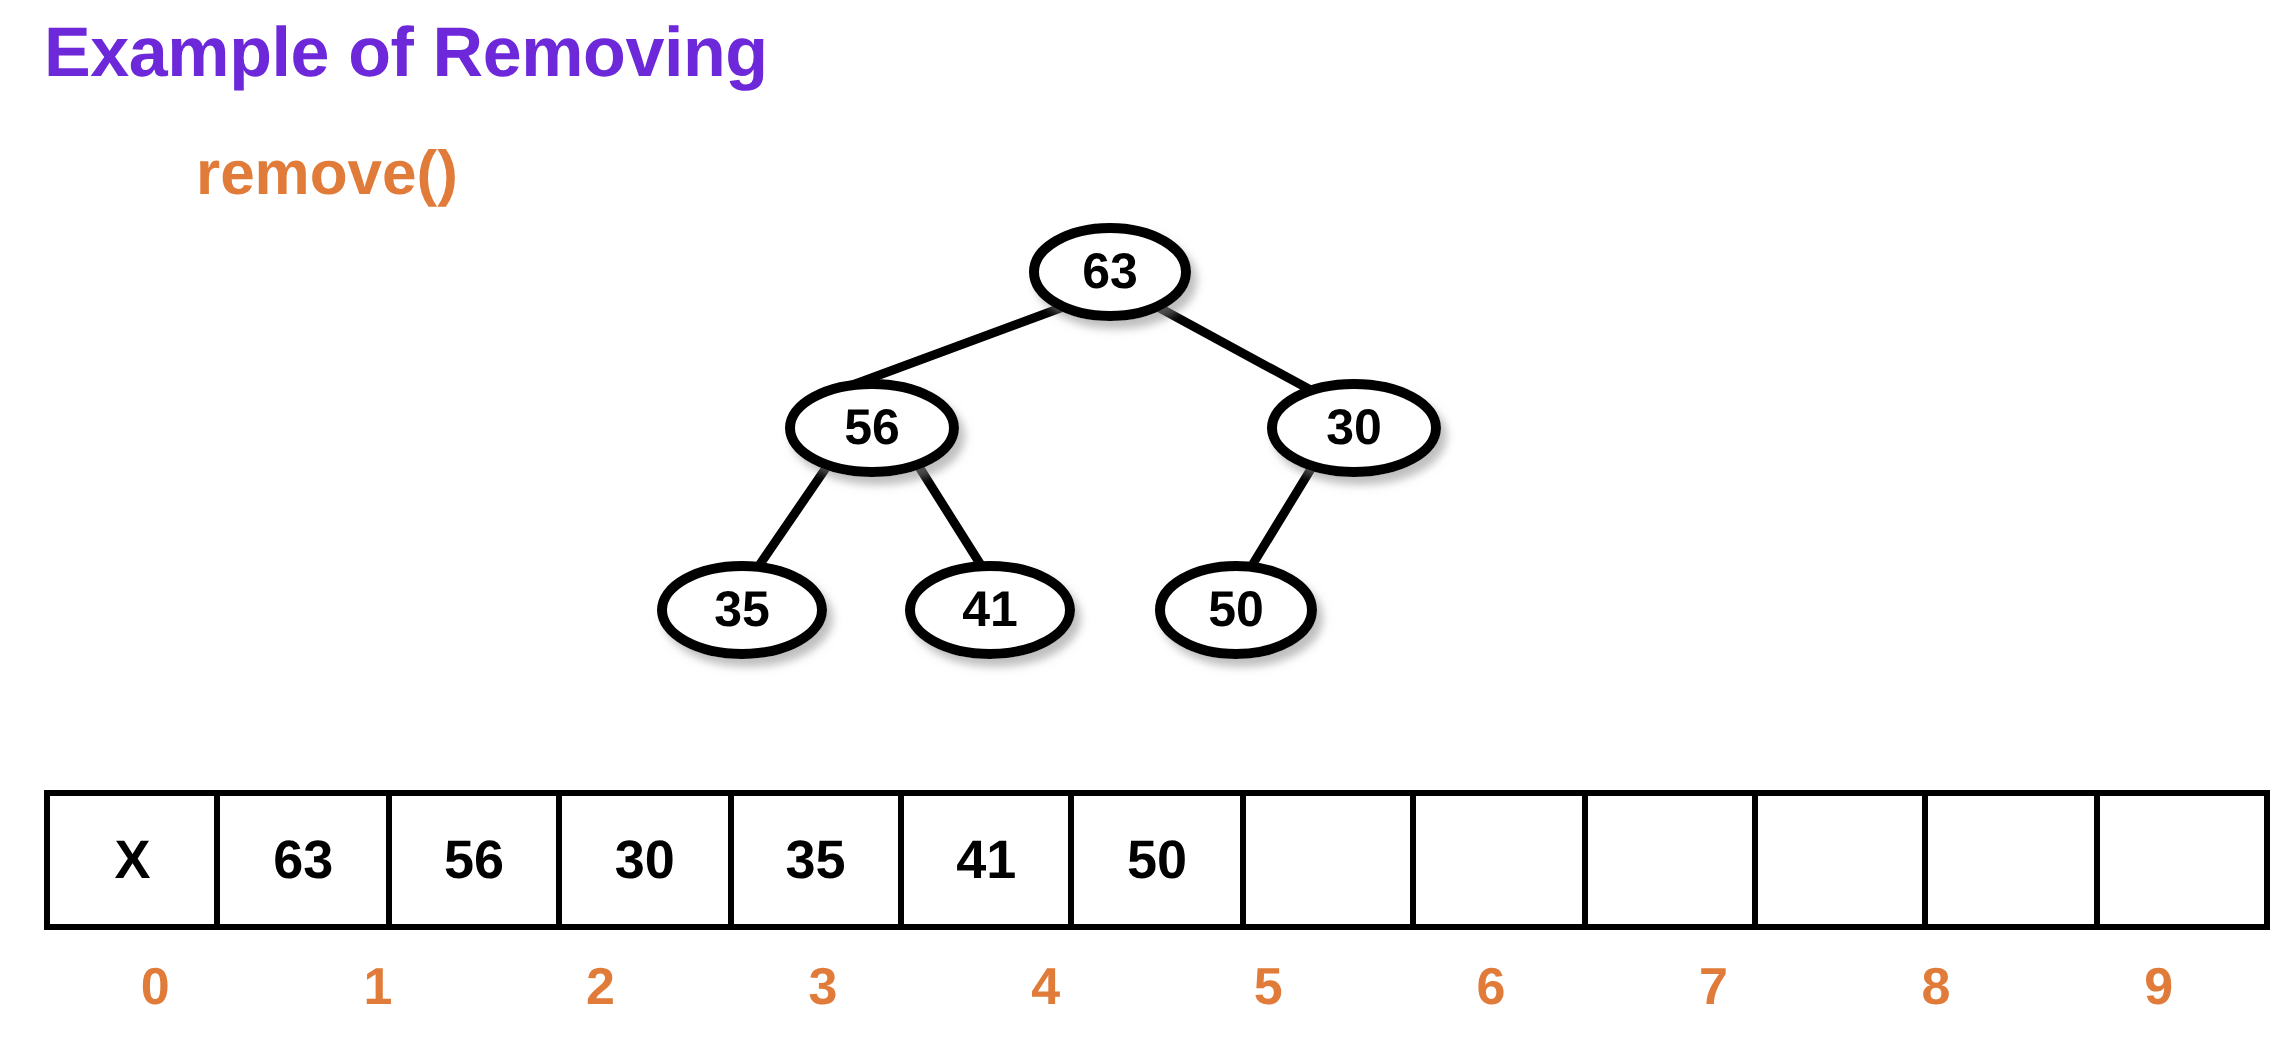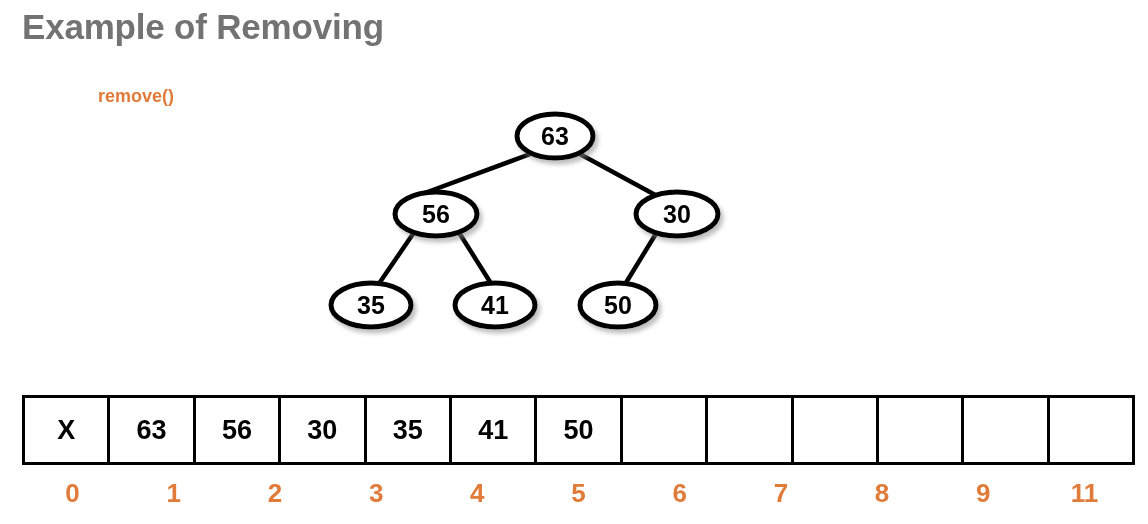--- a/index.html
+++ b/index.html
@@ -16,31 +16,31 @@
     -webkit-font-smoothing: antialiased;
   }
 
   
   #slide-title {
     position: absolute;
     left: 22px;
     top: 7px;
     font-size: 35px;
     font-weight: bold;
-    color: #737373;
+    color: #6d28d9;
     letter-spacing: -0.2px;
     white-space: nowrap;
   }
 
   
   #operation-label {
     position: absolute;
     left: 98px;
-    top: 86px;
-    font-size: 18px;
+    top: 69px;
+    font-size: 31px;
     font-weight: bold;
     color: #E07B39;
     white-space: nowrap;
   }
 
   
   #tree-figure {
     position: absolute;
     left: 0;
     top: 0;
@@ -166,14 +166,13 @@
     <div class="index-label">0</div>
     <div class="index-label">1</div>
     <div class="index-label">2</div>
     <div class="index-label">3</div>
     <div class="index-label">4</div>
     <div class="index-label">5</div>
     <div class="index-label">6</div>
     <div class="index-label">7</div>
     <div class="index-label">8</div>
     <div class="index-label">9</div>
-    <div class="index-label">11</div>
   </div>
 
 </body></html>

